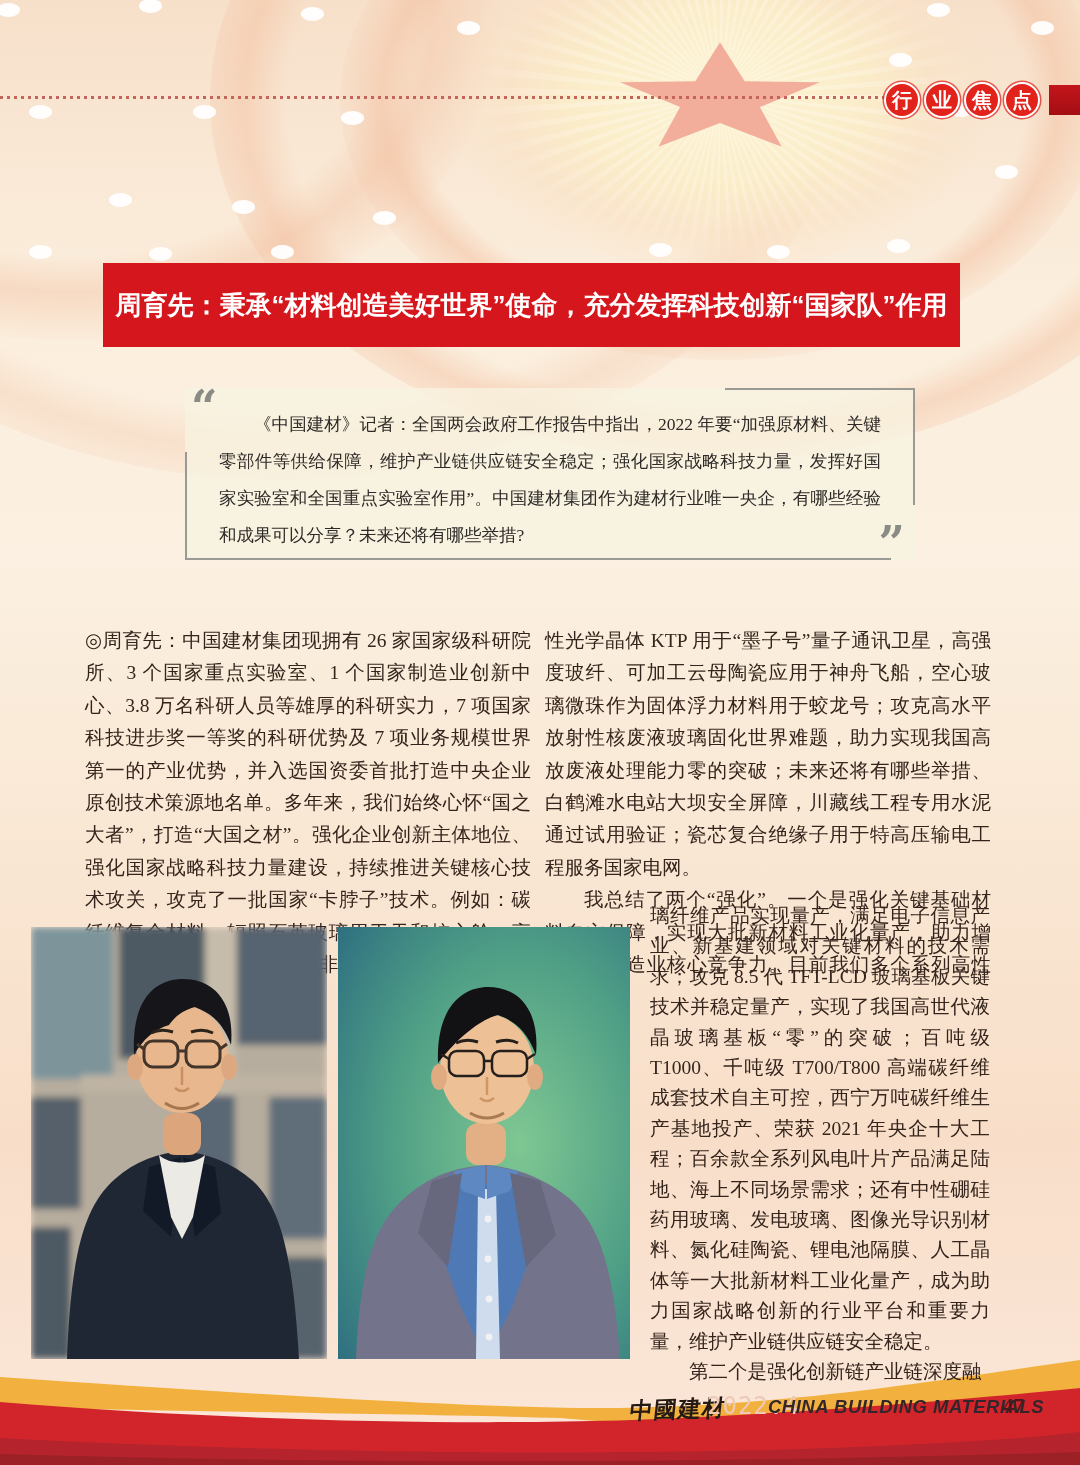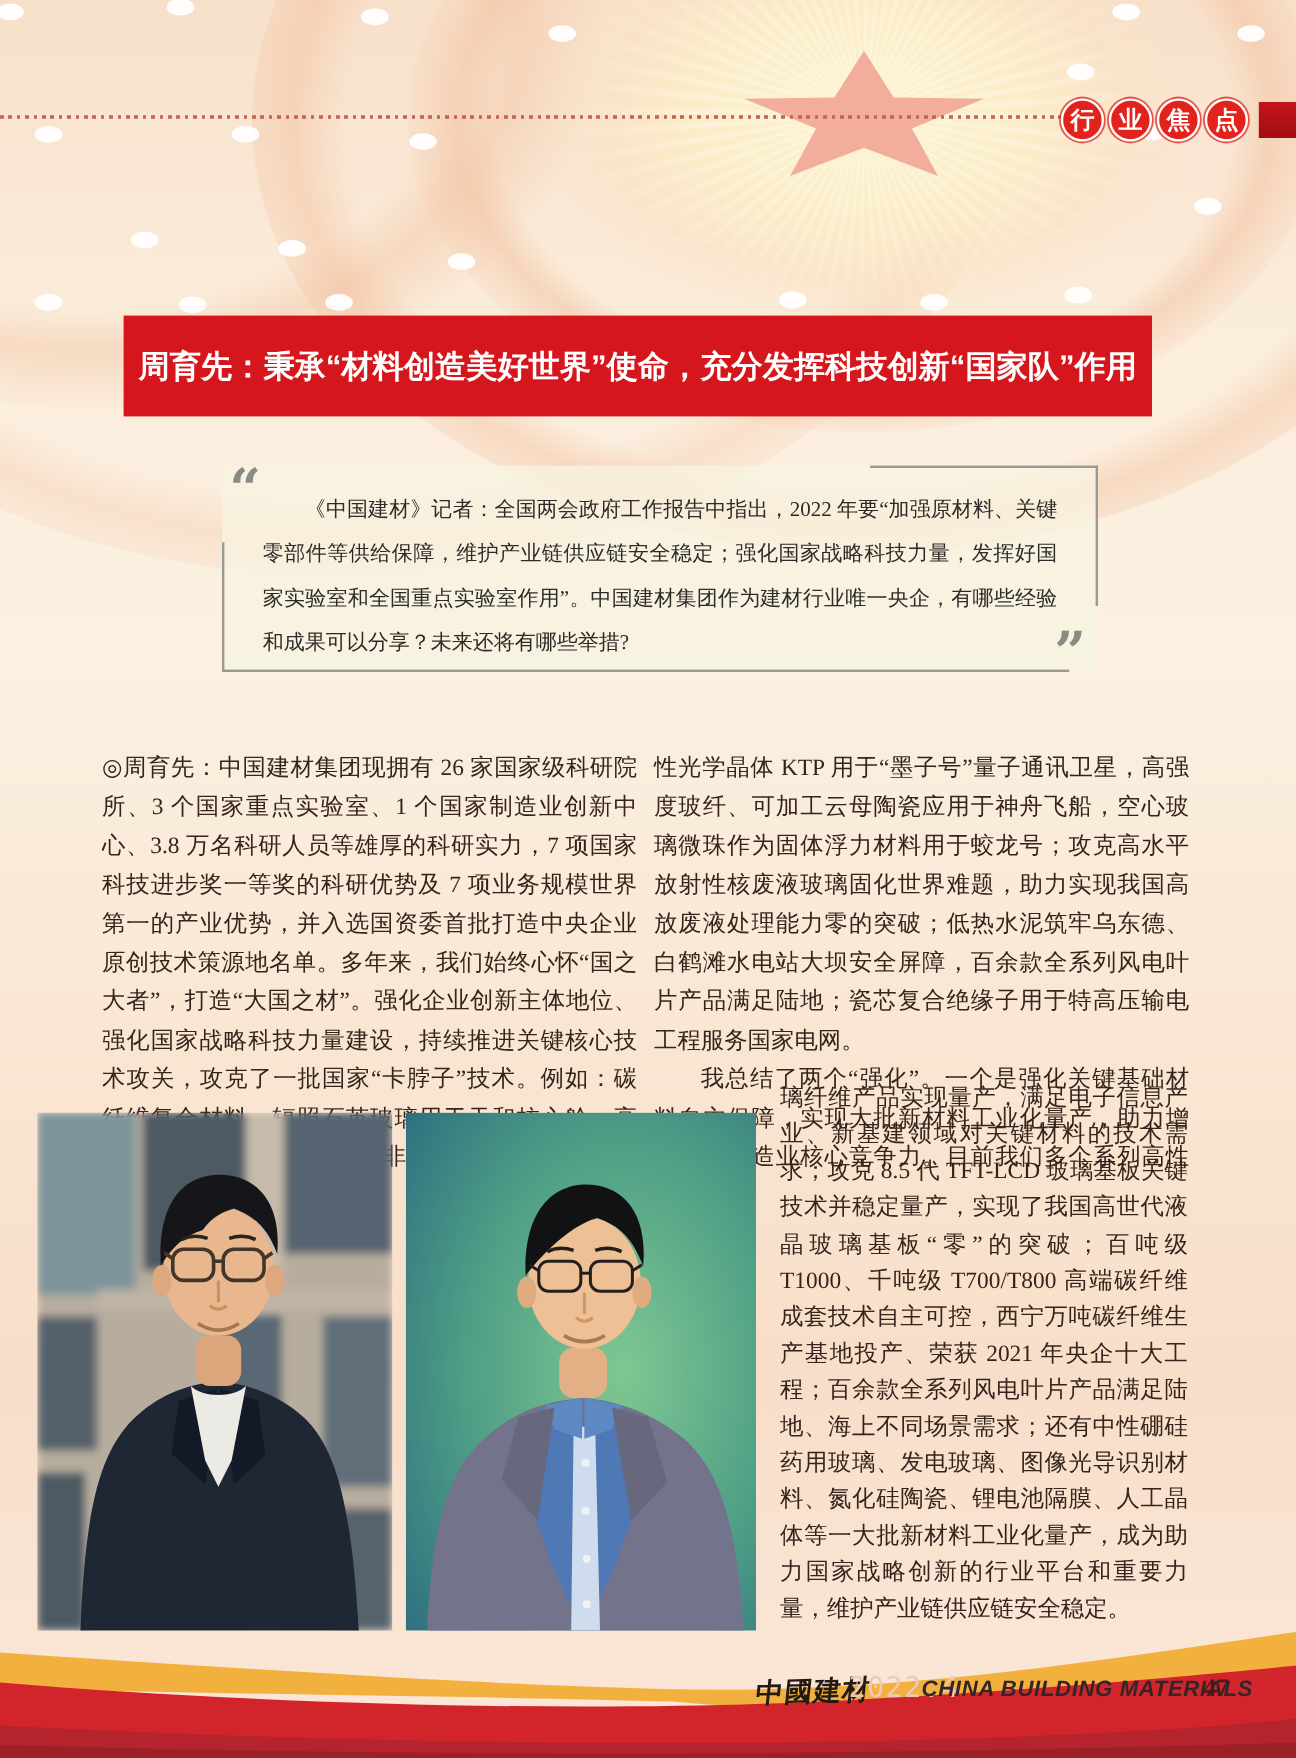--- a/index.html
+++ b/index.html
@@ -141,21 +141,21 @@
     <div class="qline q-left"></div>
     <div class="qline q-bottom"></div>
     <p class="quote-text">《中国建材》记者：全国两会政府工作报告中指出，2022 年要“加强原材料、关键零部件等供给保障，维护产业链供应链安全稳定；强化国家战略科技力量，发挥好国家实验室和全国重点实验室作用”。中国建材集团作为建材行业唯一央企，有哪些经验和成果可以分享？未来还将有哪些举措?</p>
     <span class="cq">”</span>
   </div>
 
   <div class="col col-left">
     <p>◎周育先：中国建材集团现拥有 26 家国家级科研院所、3 个国家重点实验室、1 个国家制造业创新中心、3.8 万名科研人员等雄厚的科研实力，7 项国家科技进步奖一等奖的科研优势及 7 项业务规模世界第一的产业优势，并入选国资委首批打造中央企业原创技术策源地名单。多年来，我们始终心怀“国之大者”，打造“大国之材”。强化企业创新主体地位、强化国家战略科技力量建设，持续推进关键核心技术攻关，攻克了一批国家“卡脖子”技术。例如：碳纤维复合材料、辐照石英玻璃用于天和核心舱、高纯石英玻璃保障天问一号，非线</p>
   </div>
   <div class="col col-right">
-    <p>性光学晶体 KTP 用于“墨子号”量子通讯卫星，高强度玻纤、可加工云母陶瓷应用于神舟飞船，空心玻璃微珠作为固体浮力材料用于蛟龙号；攻克高水平放射性核废液玻璃固化世界难题，助力实现我国高放废液处理能力零的突破；低热水泥筑牢乌东德、白鹤滩水电站大坝安全屏障，百余款全系列风电叶片产品满足陆地；瓷芯复合绝缘子用于特高压输电工程服务国家电网。</p>
+    <p>性光学晶体 KTP 用于“墨子号”量子通讯卫星，高强度玻纤、可加工云母陶瓷应用于神舟飞船，空心玻璃微珠作为固体浮力材料用于蛟龙号；攻克高水平放射性核废液玻璃固化世界难题，助力实现我国高放废液处理能力零的突破；未来还将有哪些举措、白鹤滩水电站大坝安全屏障，川藏线工程专用水泥通过试用验证；瓷芯复合绝缘子用于特高压输电工程服务国家电网。</p>
     <p class="indent">我总结了两个“强化”。一个是强化关键基础材料自主保障，实现大批新材料工业化量产，助力增强国家制造业核心竞争力。目前我们多个系列高性能玻</p>
   </div>
 
   <figure class="photo photo1" style="margin:0">
     <svg width="296" height="432" viewBox="0 0 296 432">
       <defs>
           <filter id="bblur" x="-10%" y="-10%" width="120%" height="120%">
             <feGaussianBlur stdDeviation="3.5"></feGaussianBlur>
           </filter>
         </defs>
@@ -232,20 +232,21 @@
       </g>
       <path d="M118,116 Q128,111 140,115" stroke="#241f1c" stroke-width="3" fill="none"></path>
       <path d="M158,115 Q170,111 180,116" stroke="#241f1c" stroke-width="3" fill="none"></path>
       <path d="M149,150 L149,168 M142,171 Q149,177 156,171" stroke="#cf9668" stroke-width="2.5" fill="none"></path>
       <path d="M132,186 Q149,196 166,186" stroke="#aa7b52" stroke-width="3" fill="none"></path>
     </svg>
   </figure>
 
   <div class="narrow-col">
     <p>璃纤维产品实现量产，满足电子信息产业、新基建领域对关键材料的技术需求；攻克 8.5 代 TFT-LCD 玻璃基板关键技术并稳定量产，实现了我国高世代液晶玻璃基板“零”的突破；百吨级 T1000、千吨级 T700/T800 高端碳纤维成套技术自主可控，西宁万吨碳纤维生产基地投产、荣获 2021 年央企十大工程；百余款全系列风电叶片产品满足陆地、海上不同场景需求；还有中性硼硅药用玻璃、发电玻璃、图像光导识别材料、氮化硅陶瓷、锂电池隔膜、人工晶体等一大批新材料工业化量产，成为助力国家战略创新的行业平台和重要力量，维护产业链供应链安全稳定。</p>
+    <p class="indent">第二个是强化创新链产业链深度融</p>
   </div>
 
   <svg class="footer-art" viewBox="0 0 1080 115">
     <path d="M0,27 C220,42 440,56 580,58 C770,60 950,28 1080,10 L1080,38 C950,56 770,88 560,68 C420,64 200,62 0,57 Z" fill="#f2b13e"></path>
     <path d="M0,52 C240,72 520,78 720,66 C880,57 1000,46 1080,38 L1080,115 L0,115 Z" fill="#d2252b"></path>
     <path d="M0,88 C300,104 620,106 830,98 C960,93 1030,88 1080,82 L1080,115 L0,115 Z" fill="#b5242c"></path>
     <path d="M0,104 C350,114 700,114 1080,102 L1080,115 L0,115 Z" fill="#9c2127"></path>
   </svg>
 
   <span class="footer-text f-logo">中國建材</span>

